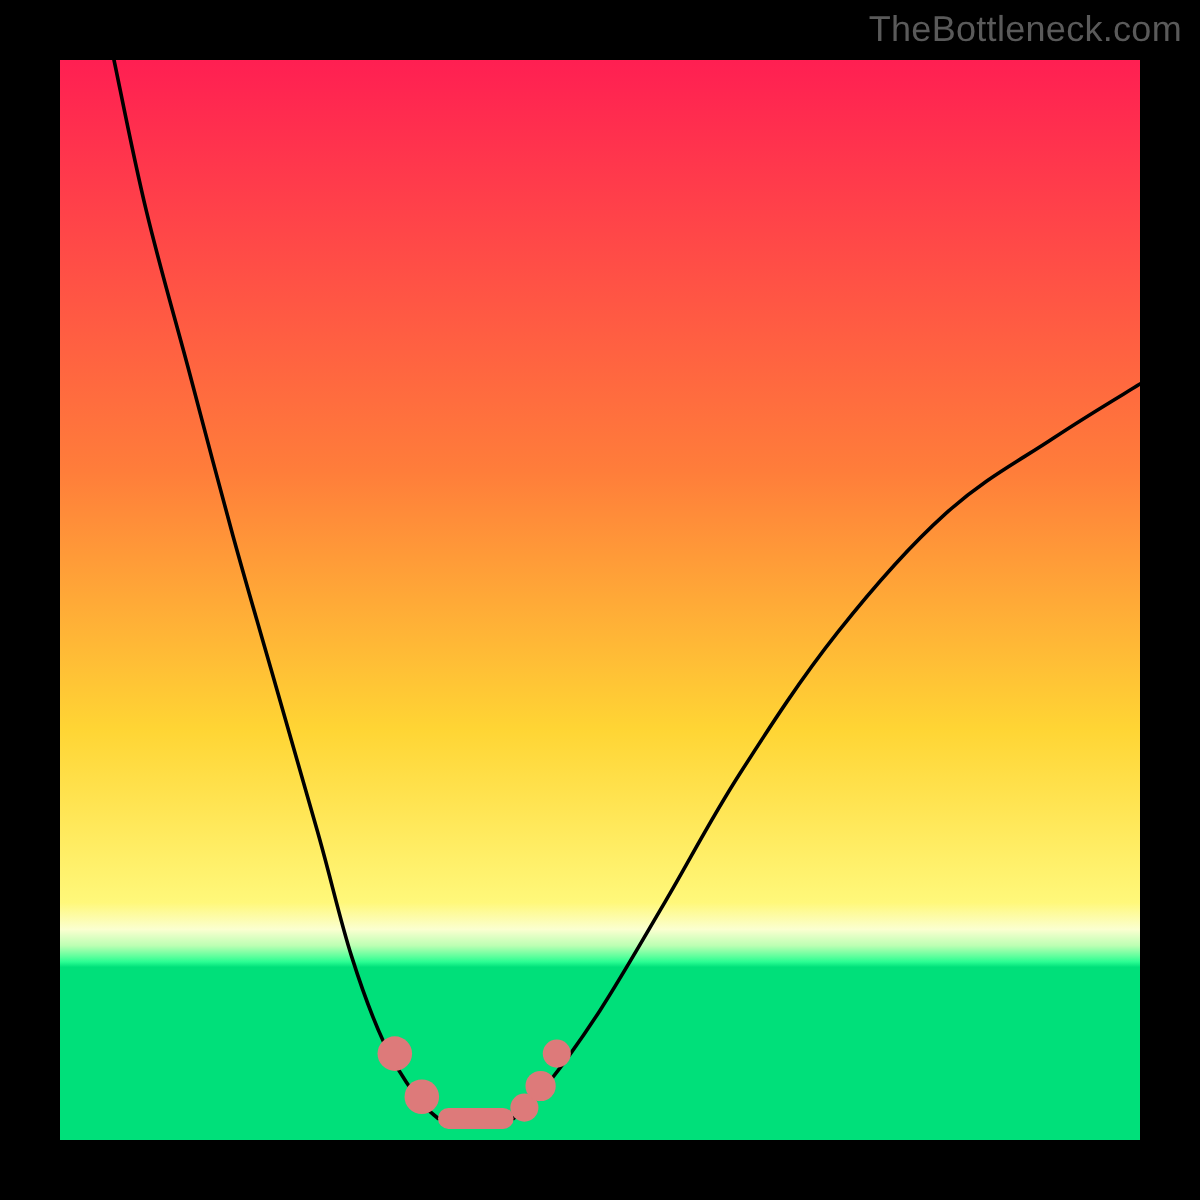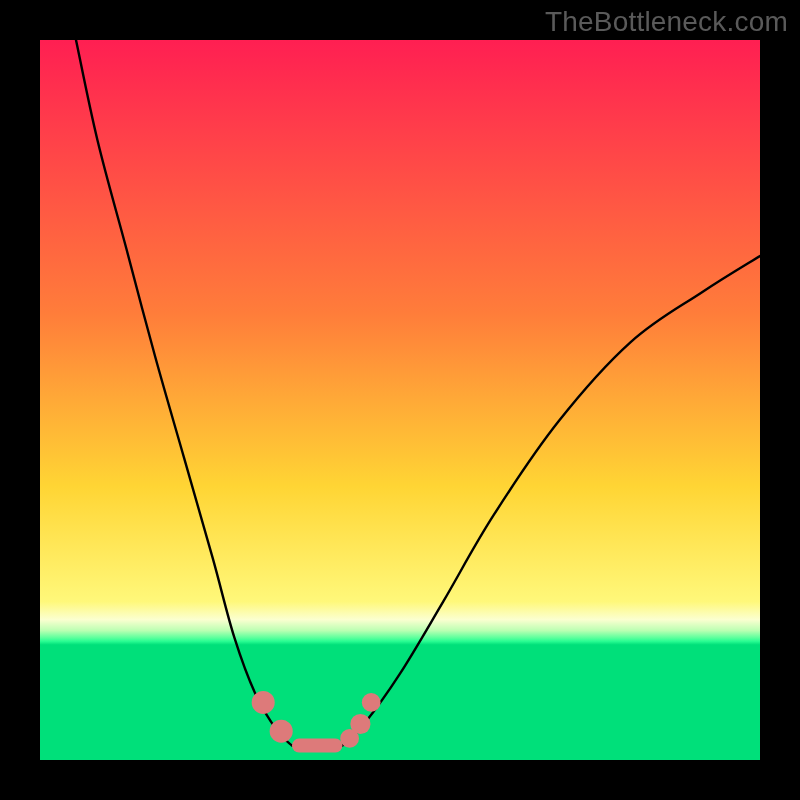--- a/index.html
+++ b/index.html
@@ -38,21 +38,21 @@
       var(--c7) 83.5%,
       var(--c8) 84%,
       var(--c9) 100%
     );
   }
   .watermark {
     position: absolute;
     top: 6px;
     right: 12px;
     color: #5a5a5a;
-    font-size: 28px;
+    font-size: 24px;
     font-weight: 500;
     letter-spacing: 0.2px;
     pointer-events: none;
   }
   svg.curve {
     position: absolute;
     left: 0;
     top: 0;
     width: 720px;
     height: 720px;

